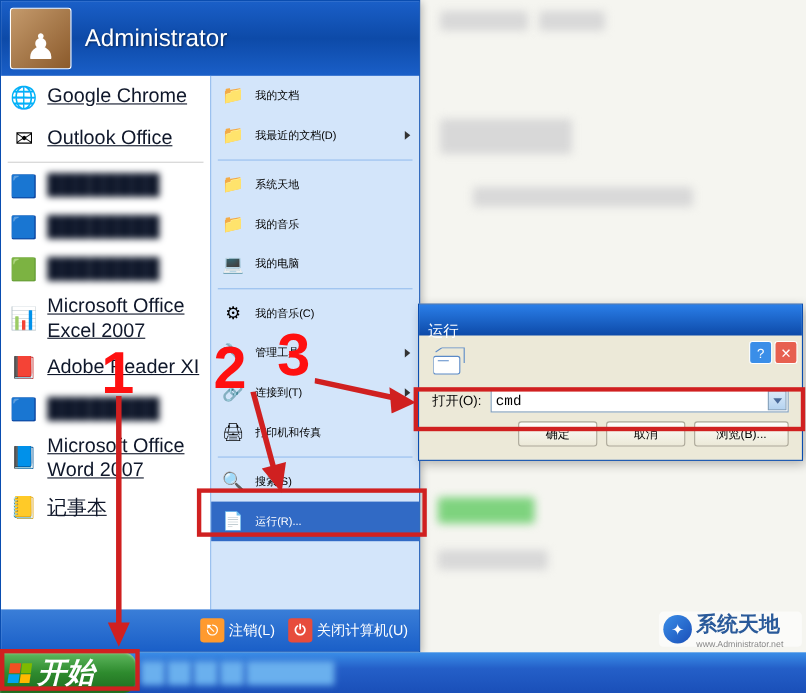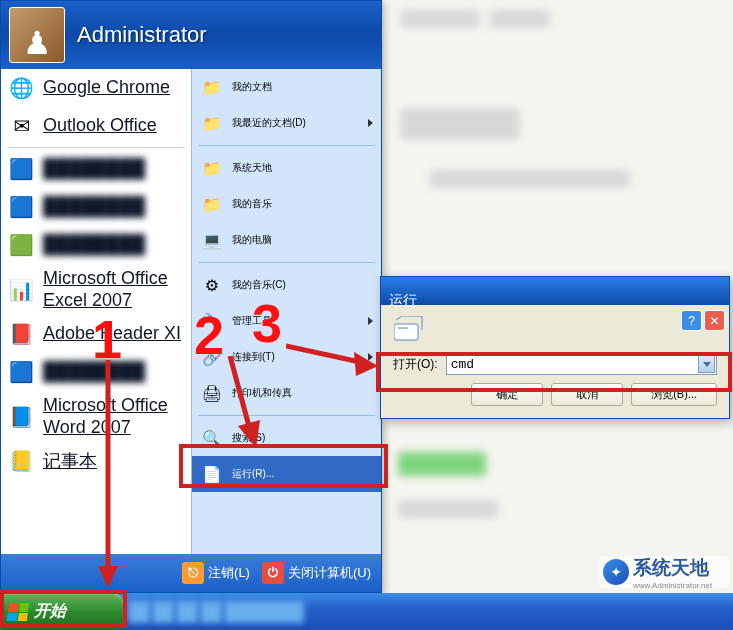--- a/index.html
+++ b/index.html
@@ -166,21 +166,21 @@
   align-items: stretch;
 }
 .start-btn {
   width: 124px;
   background: linear-gradient(180deg, #5fb85f 0%, #2e8b2e 50%, #1e6b1e 100%);
   border-radius: 0 12px 12px 0;
   display: flex;
   align-items: center;
   padding: 0 8px;
   color: #fff;
-  font-size: 16px;
+  font-size: 26px;
   font-style: italic;
   font-weight: bold;
   cursor: pointer;
   box-shadow: inset 0 1px 2px rgba(255,255,255,0.4);
 }
 .win-flag {
   width: 20px; height: 18px;
   margin-right: 6px;
   display: grid;
   grid-template: 1fr 1fr / 1fr 1fr;

